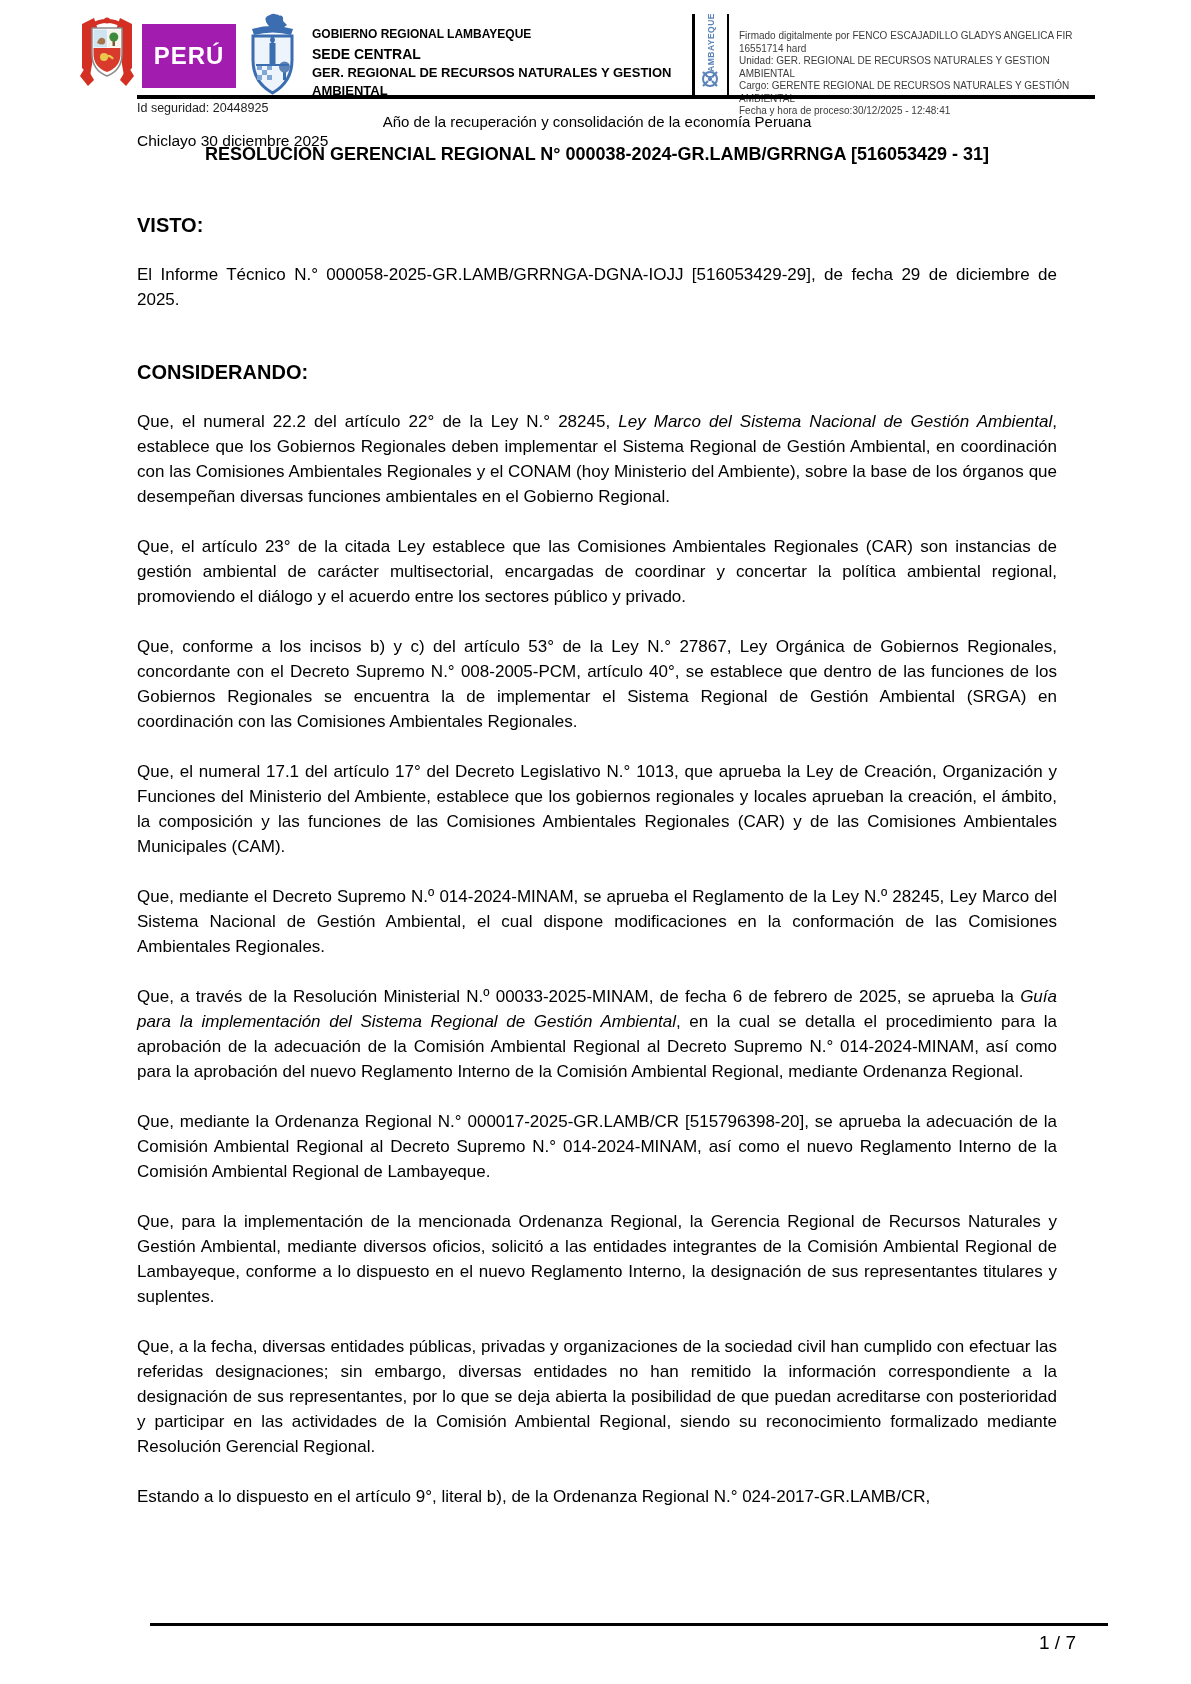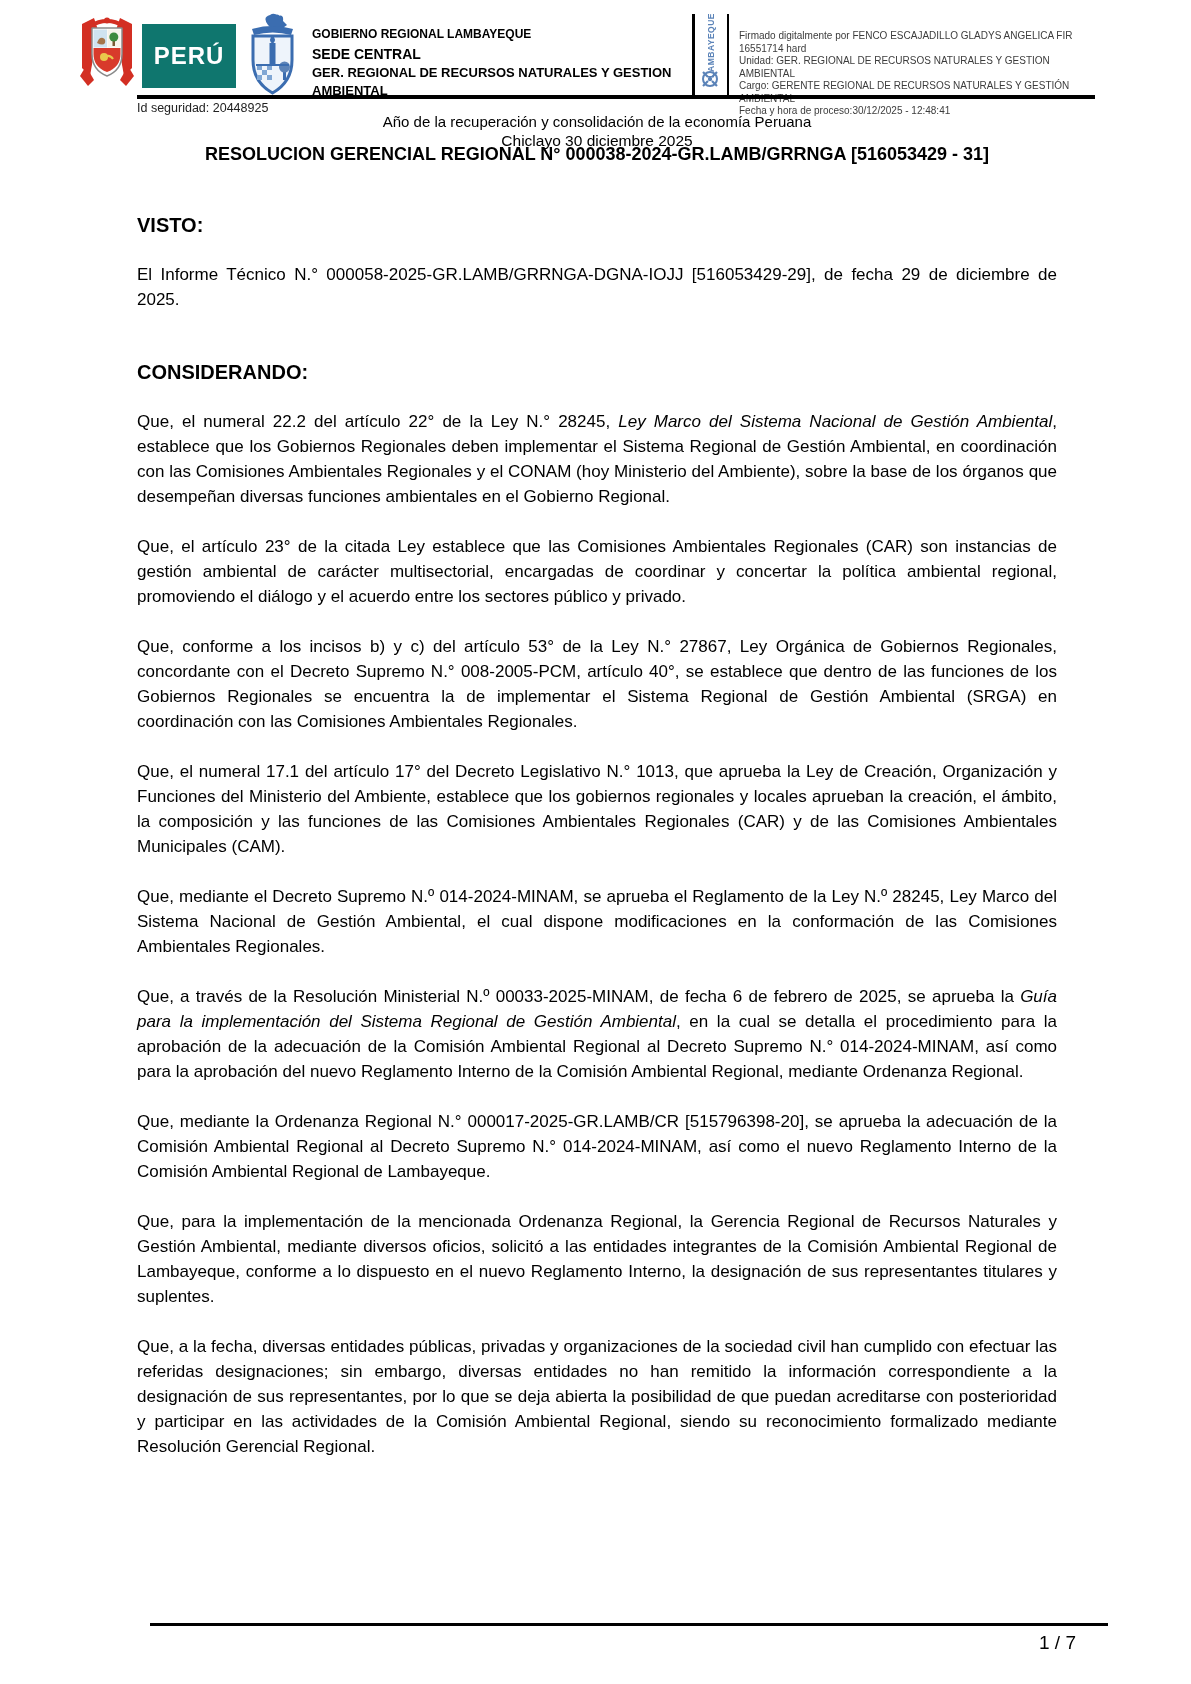--- a/index.html
+++ b/index.html
@@ -9,21 +9,21 @@
     position:relative; width:1191px; height:1684px; background:#fff;
     overflow:hidden; margin:0 auto;
   }
 
   
   .header { position:absolute; top:0; left:0; width:100%; height:110px; }
 
   .coat-of-arms { position:absolute; left:78px; top:16px; width:58px; height:78px; }
   .peru-box {
     position:absolute; left:142px; top:24px; width:94px; height:64px;
-    background:#0f766e; color:#fff; font-weight:bold; font-size:24px;
+    background:#a21caf; color:#fff; font-weight:bold; font-size:24px;
     display:flex; align-items:center; justify-content:center; letter-spacing:1px;
   }
   .crest { position:absolute; left:244px; top:13px; width:57px; height:83px; }
 
   .org-text { position:absolute; left:312px; top:24px; width:380px; }
   .org-line1 { font-weight:bold; font-size:12px; line-height:21px; }
   .org-line2 { font-weight:bold; font-size:14px; line-height:19px; }
   .org-line3 { font-weight:bold; font-size:13px; line-height:18px; }
 
   .vline-a { position:absolute; left:692px; top:14px; width:3px; height:82px; background:#000; }
@@ -45,21 +45,21 @@
     font-size:10px; line-height:12.5px; color:#3c3c3c;
   }
 
   .header-rule { position:absolute; left:137px; top:95px; width:958px; height:4px; background:#000; }
   .security-id { position:absolute; left:137px; top:101px; font-size:12.5px; color:#222; }
 
   
   .doc-body { position:absolute; left:137px; top:112px; width:920px; }
 
   .year-motto { text-align:center; font-size:15px; line-height:19px; }
-  .place-date { text-align:center; font-size:15.5px; line-height:18px; margin-top:1px; margin-bottom:-7px; }
+  .place-date { text-align:left; font-size:15.5px; line-height:18px; margin-top:1px; margin-bottom:-7px; }
   .doc-title { text-align:center; font-weight:bold; font-size:18px; line-height:22px; }
 
   .section-heading { font-weight:bold; font-size:20px; margin-top:49px; }
   .body-par {
     font-size:17px; line-height:25px; text-align:justify; margin-top:25px;
   }
   .body-par em { font-style:italic; }
   .first-par { }
 
   
@@ -155,19 +155,20 @@
     <div class="section-heading">CONSIDERANDO:</div>
     <p class="body-par first-par"><span>Que, el numeral 22.2 del artículo 22° de la Ley N.° 28245, </span><em>Ley Marco del Sistema Nacional de Gestión Ambiental</em><span>, establece que los Gobiernos Regionales deben implementar el Sistema Regional de Gestión Ambiental, en coordinación con las Comisiones Ambientales Regionales y el CONAM (hoy Ministerio del Ambiente), sobre la base de los órganos que desempeñan diversas funciones ambientales en el Gobierno Regional.</span></p>
     <p class="body-par"><span>Que, el artículo 23° de la citada Ley establece que las Comisiones Ambientales Regionales (CAR) son instancias de gestión ambiental de carácter multisectorial, encargadas de coordinar y concertar la política ambiental regional, promoviendo el diálogo y el acuerdo entre los sectores público y privado.</span></p>
     <p class="body-par"><span>Que, conforme a los incisos b) y c) del artículo 53° de la Ley N.° 27867, Ley Orgánica de Gobiernos Regionales, concordante con el Decreto Supremo N.° 008-2005-PCM, artículo 40°, se establece que dentro de las funciones de los Gobiernos Regionales se encuentra la de implementar el Sistema Regional de Gestión Ambiental (SRGA) en coordinación con las Comisiones Ambientales Regionales.</span></p>
     <p class="body-par"><span>Que, el numeral 17.1 del artículo 17° del Decreto Legislativo N.° 1013, que aprueba la Ley de Creación, Organización y Funciones del Ministerio del Ambiente, establece que los gobiernos regionales y locales aprueban la creación, el ámbito, la composición y las funciones de las Comisiones Ambientales Regionales (CAR) y de las Comisiones Ambientales Municipales (CAM).</span></p>
     <p class="body-par"><span>Que, mediante el Decreto Supremo N.º 014-2024-MINAM, se aprueba el Reglamento de la Ley N.º 28245, Ley Marco del Sistema Nacional de Gestión Ambiental, el cual dispone modificaciones en la conformación de las Comisiones Ambientales Regionales.</span></p>
     <p class="body-par"><span>Que, a través de la Resolución Ministerial N.º 00033-2025-MINAM, de fecha 6 de febrero de 2025, se aprueba la </span><em>Guía para la implementación del Sistema Regional de Gestión Ambiental</em><span>, en la cual se detalla el procedimiento para la aprobación de la adecuación de la Comisión Ambiental Regional al Decreto Supremo N.° 014-2024-MINAM, así como para la aprobación del nuevo Reglamento Interno de la Comisión Ambiental Regional, mediante Ordenanza Regional.</span></p>
     <p class="body-par"><span>Que, mediante la Ordenanza Regional N.° 000017-2025-GR.LAMB/CR [515796398-20], se aprueba la adecuación de la Comisión Ambiental Regional al Decreto Supremo N.° 014-2024-MINAM, así como el nuevo Reglamento Interno de la Comisión Ambiental Regional de Lambayeque.</span></p>
     <p class="body-par"><span>Que, para la implementación de la mencionada Ordenanza Regional, la Gerencia Regional de Recursos Naturales y Gestión Ambiental, mediante diversos oficios, solicitó a las entidades integrantes de la Comisión Ambiental Regional de Lambayeque, conforme a lo dispuesto en el nuevo Reglamento Interno, la designación de sus representantes titulares y suplentes.</span></p>
     <p class="body-par"><span>Que, a la fecha, diversas entidades públicas, privadas y organizaciones de la sociedad civil han cumplido con efectuar las referidas designaciones; sin embargo, diversas entidades no han remitido la información correspondiente a la designación de sus representantes, por lo que se deja abierta la posibilidad de que puedan acreditarse con posterioridad y participar en las actividades de la Comisión Ambiental Regional, siendo su reconocimiento formalizado mediante Resolución Gerencial Regional.</span></p>
+    <p class="body-par"><span>Estando a lo dispuesto en el artículo 9°, literal b), de la Ordenanza Regional N.° 024-2017-GR.LAMB/CR,</span></p>
   </div>
 
   <div class="footer">
     <div class="page-indicator">1 / 7</div>
   </div>
 
 </div>
 
 </body></html>

